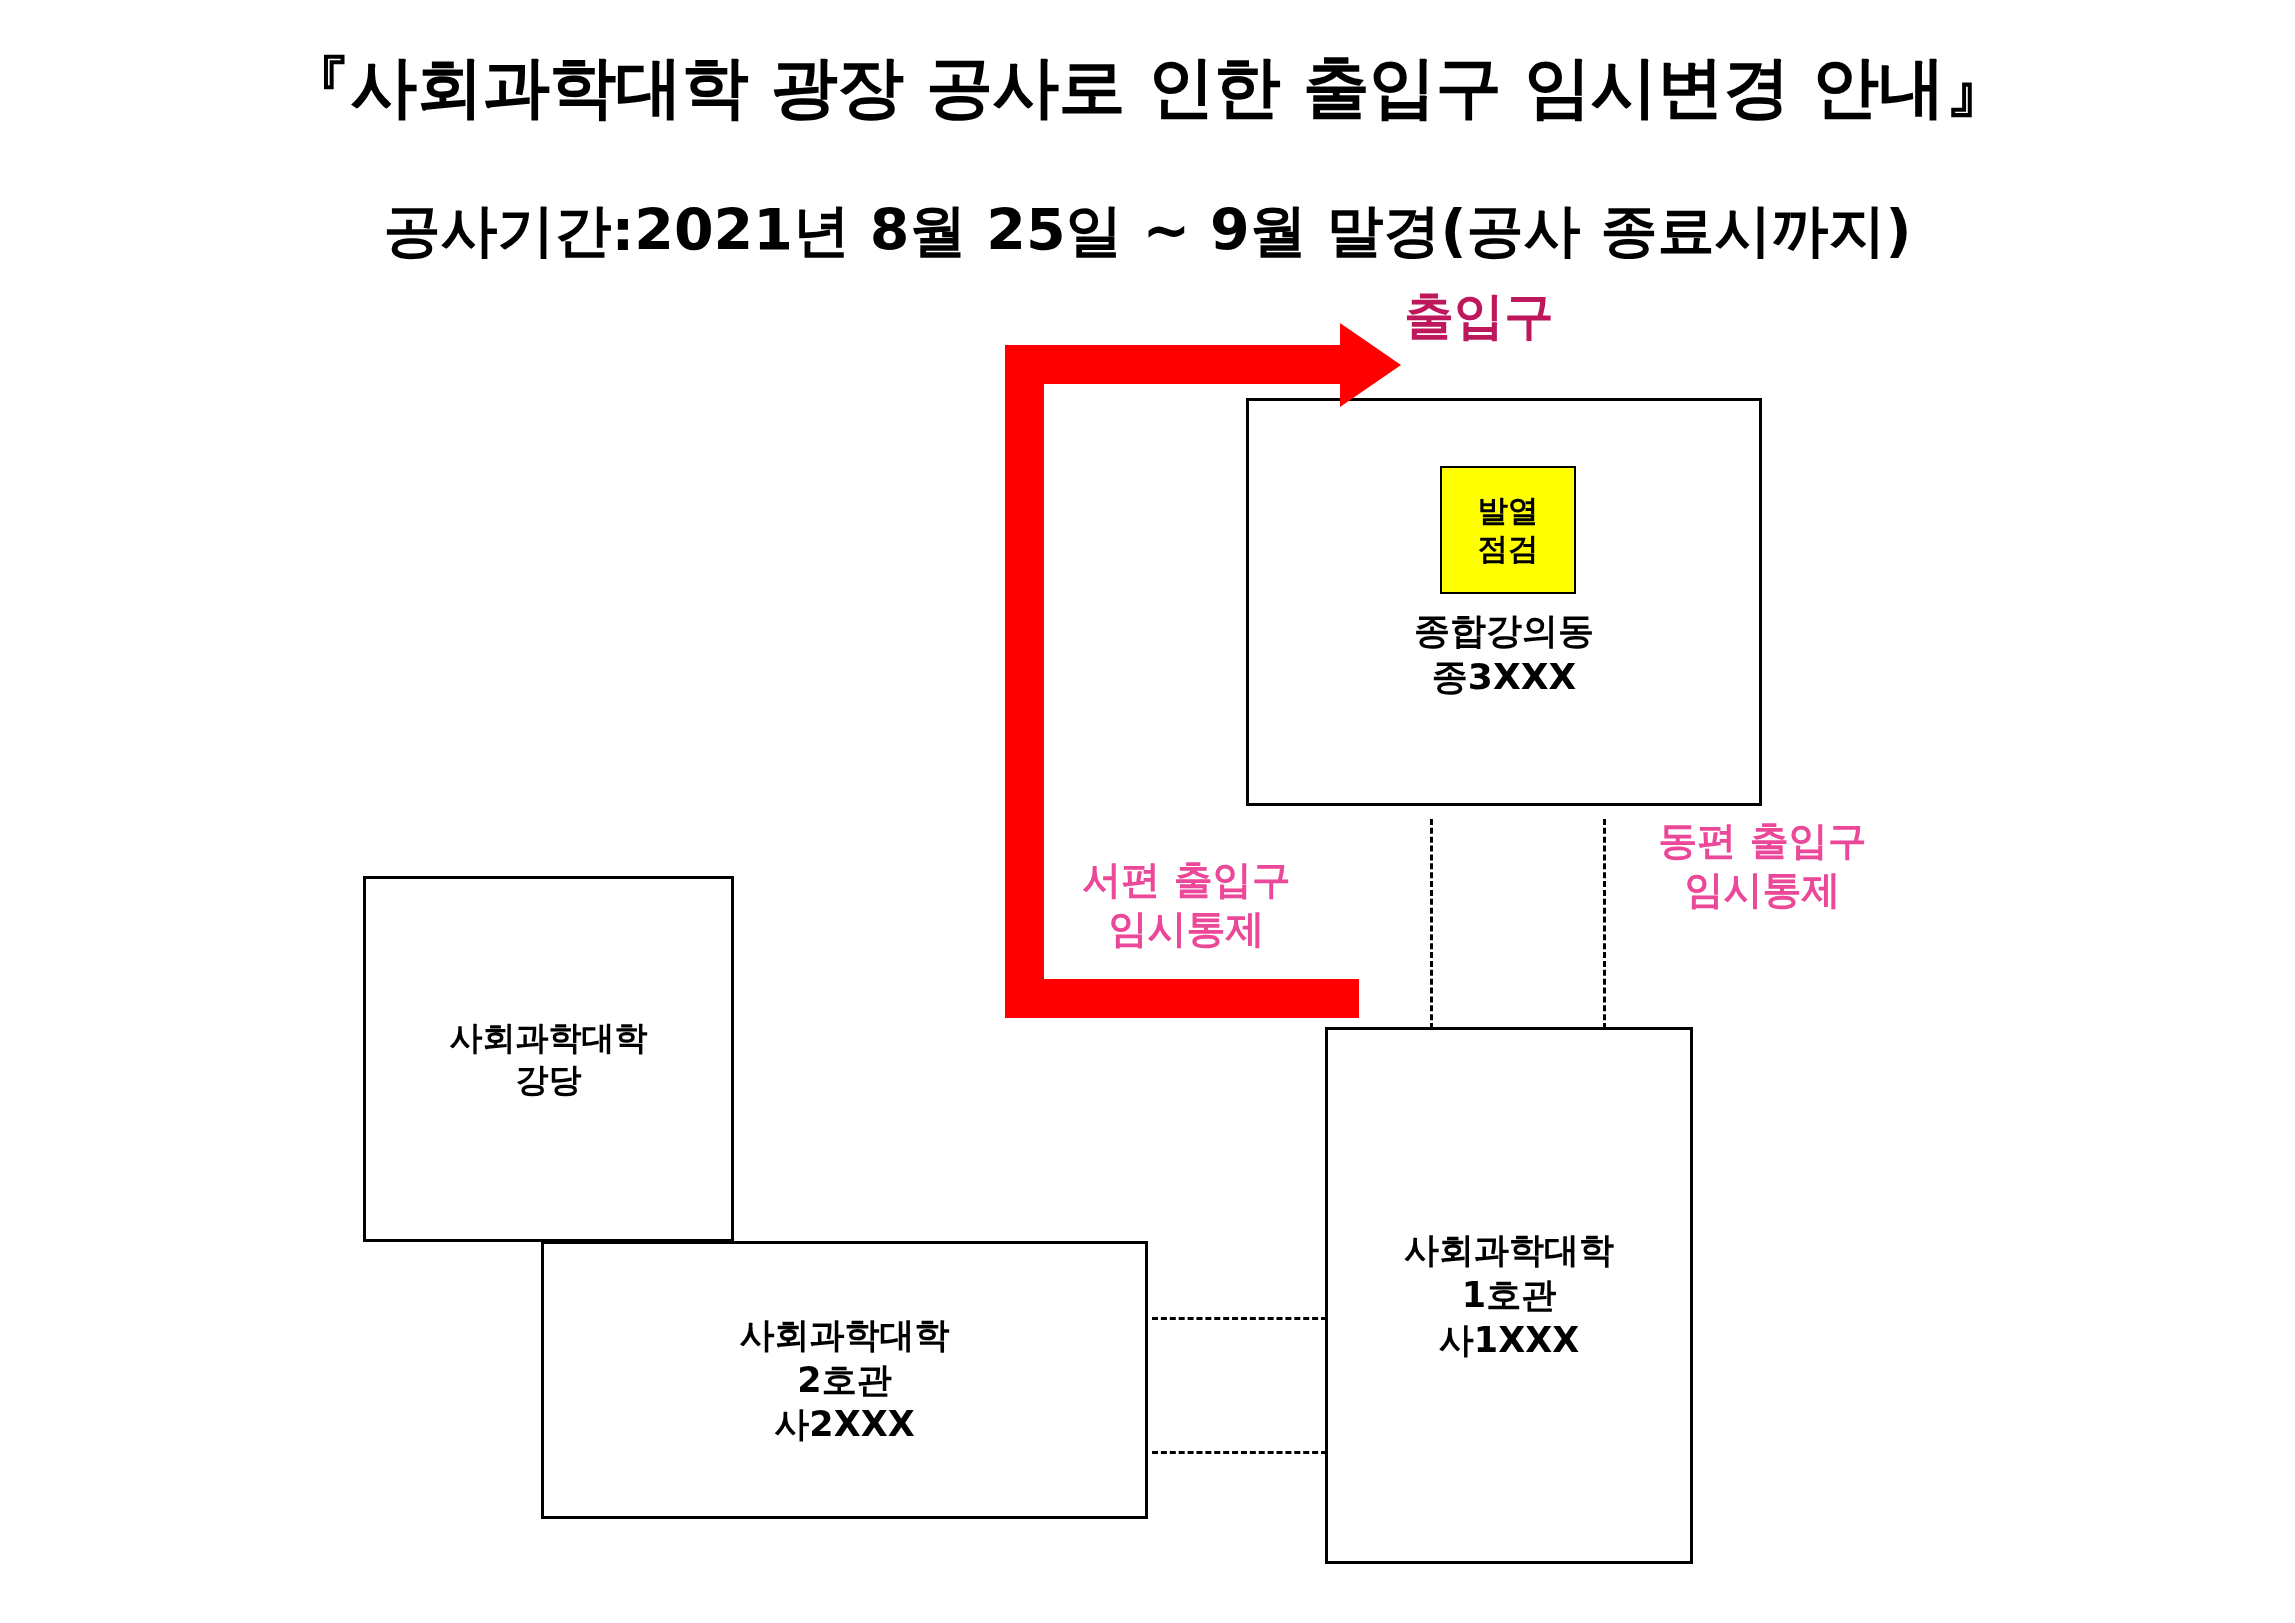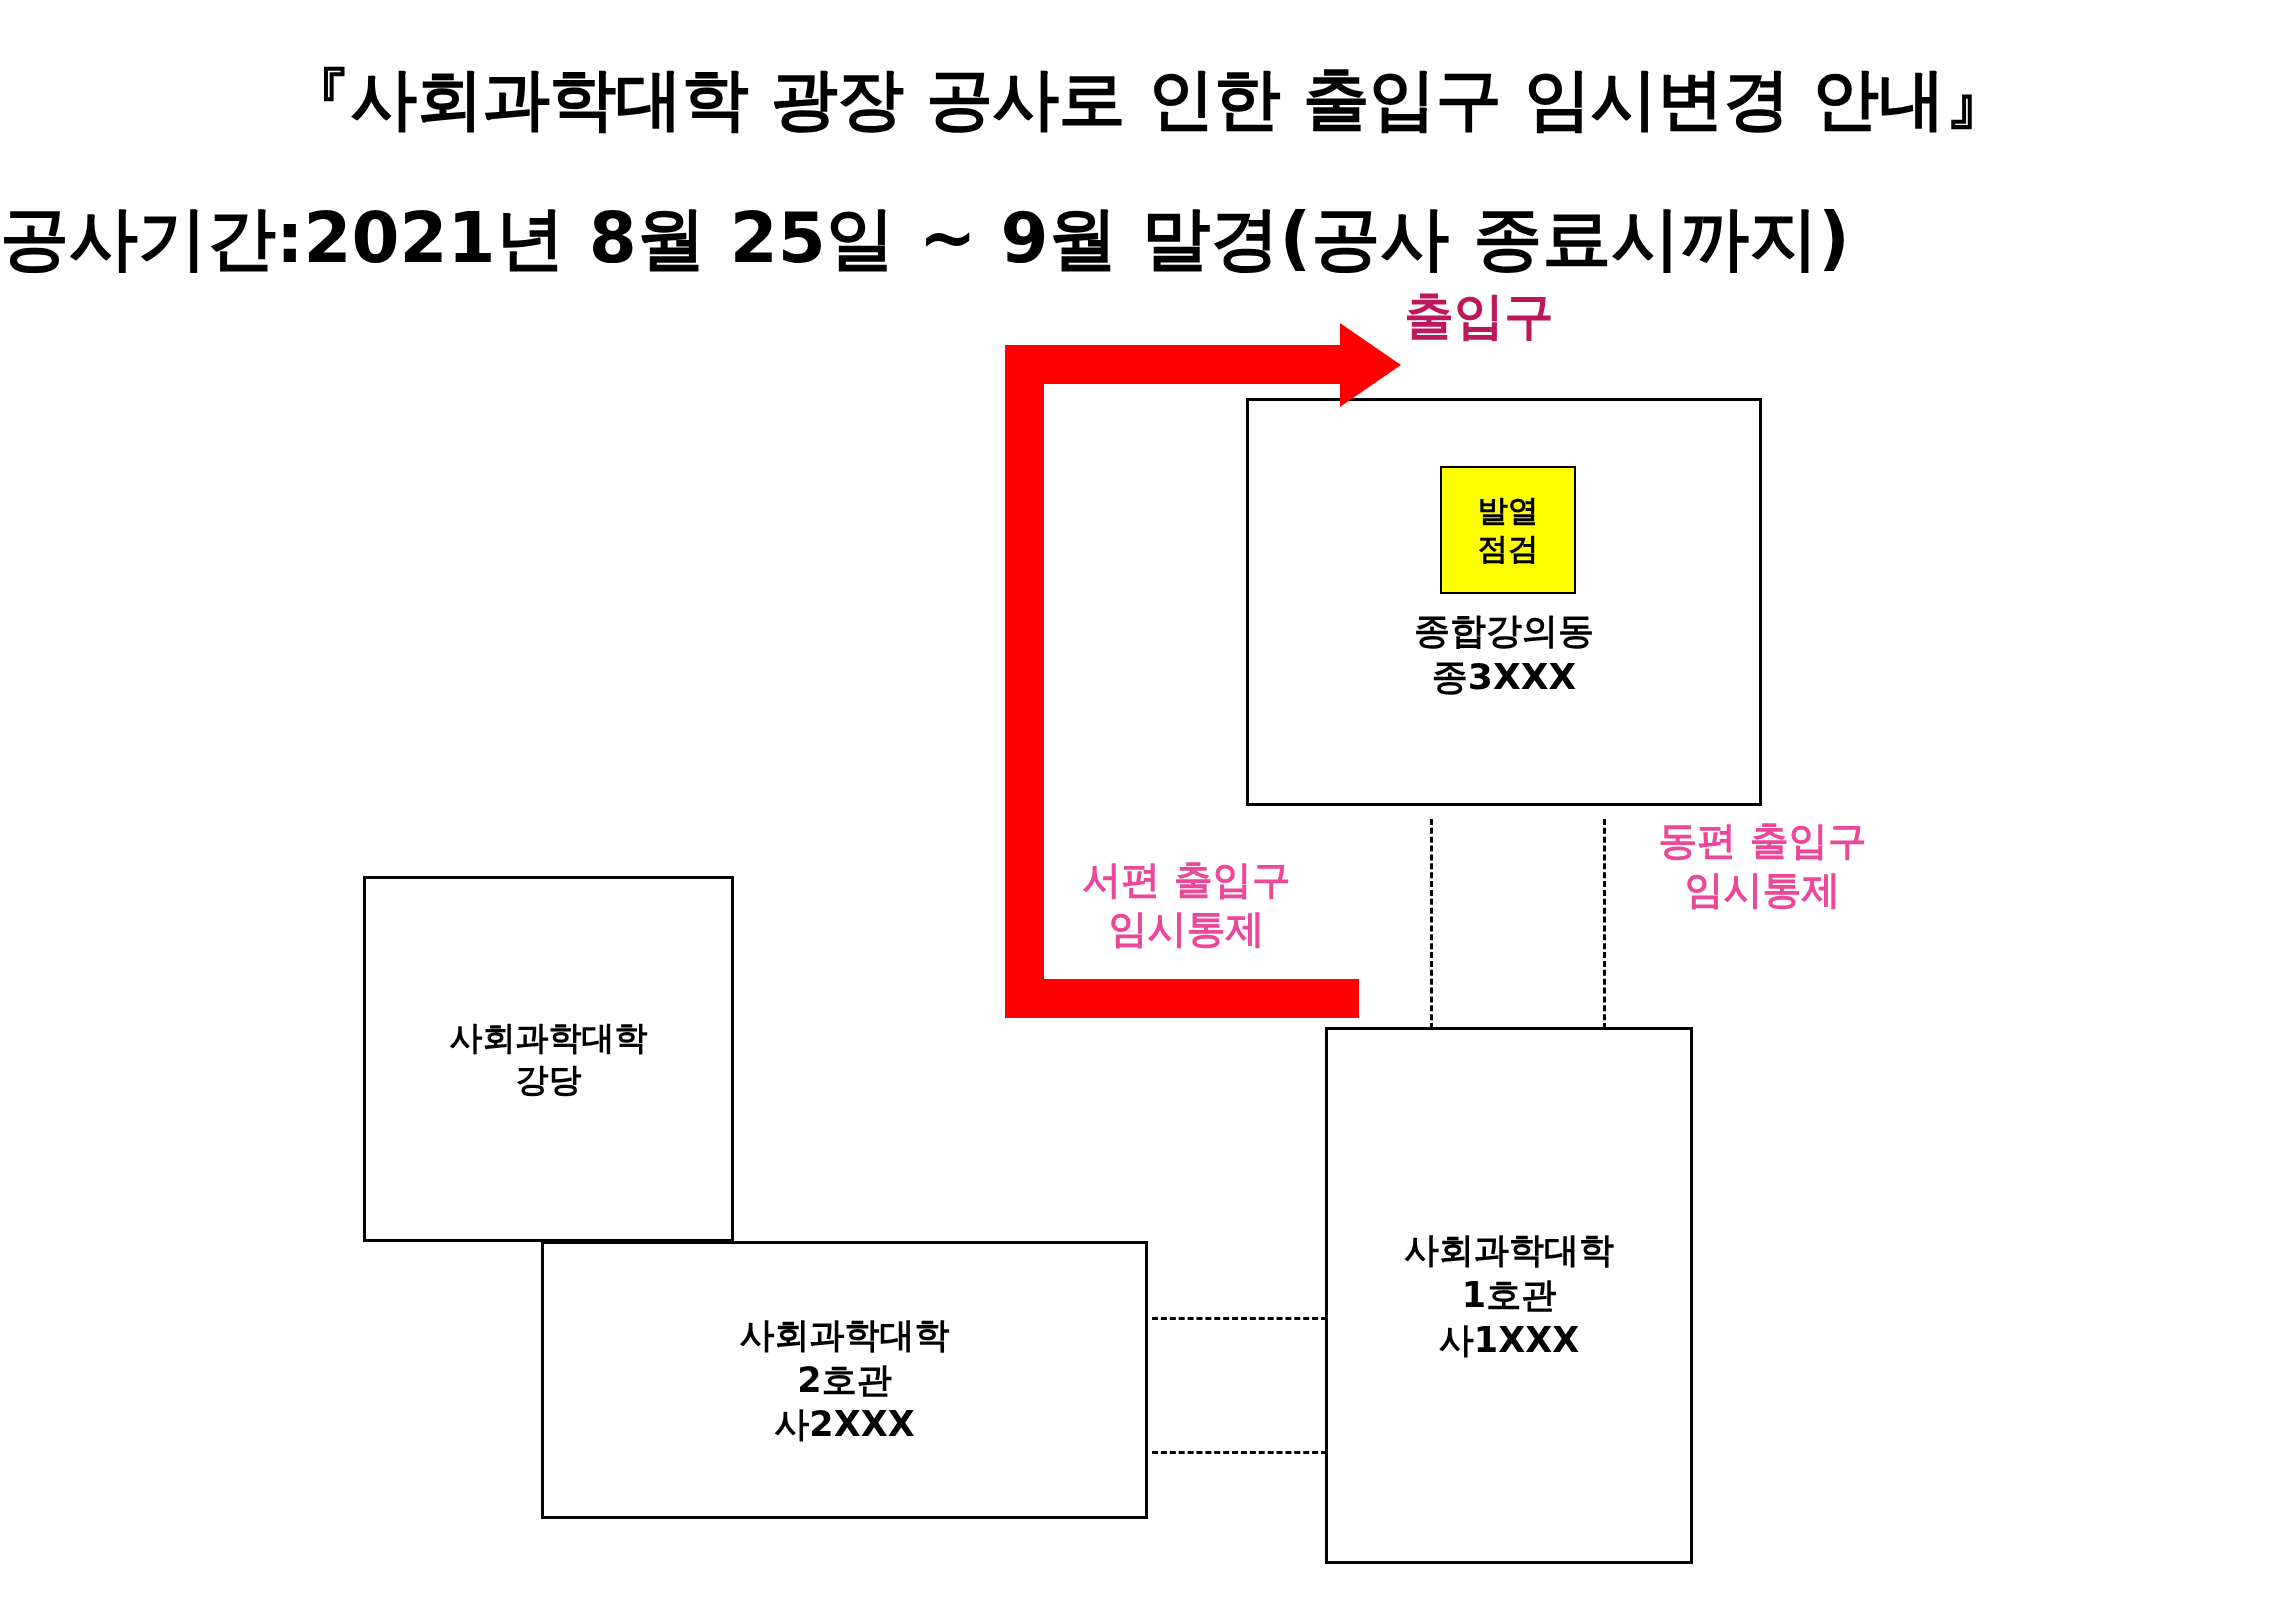--- a/index.html
+++ b/index.html
@@ -15,36 +15,36 @@
     width: 2295px;
     height: 1624px;
     background: #ffffff;
     overflow: hidden;
   }
 
   
   .title {
     position: absolute;
     left: 0;
-    top: 54px;
+    top: 42px;
     width: 2295px;
     text-align: center;
     font-size: 67px;
     font-weight: bold;
     color: #000000;
     letter-spacing: -0.7px;
     white-space: nowrap;
   }
   .subtitle {
     position: absolute;
     left: 0;
     top: 193px;
     width: 2295px;
-    text-align: left;
-    font-size: 69px;
+    text-align: center;
+    font-size: 57px;
     font-weight: bold;
     color: #000000;
     white-space: nowrap;
   }
 
   
   .bldg {
     position: absolute;
     box-sizing: border-box;
     border: 3.5px solid #000000;

